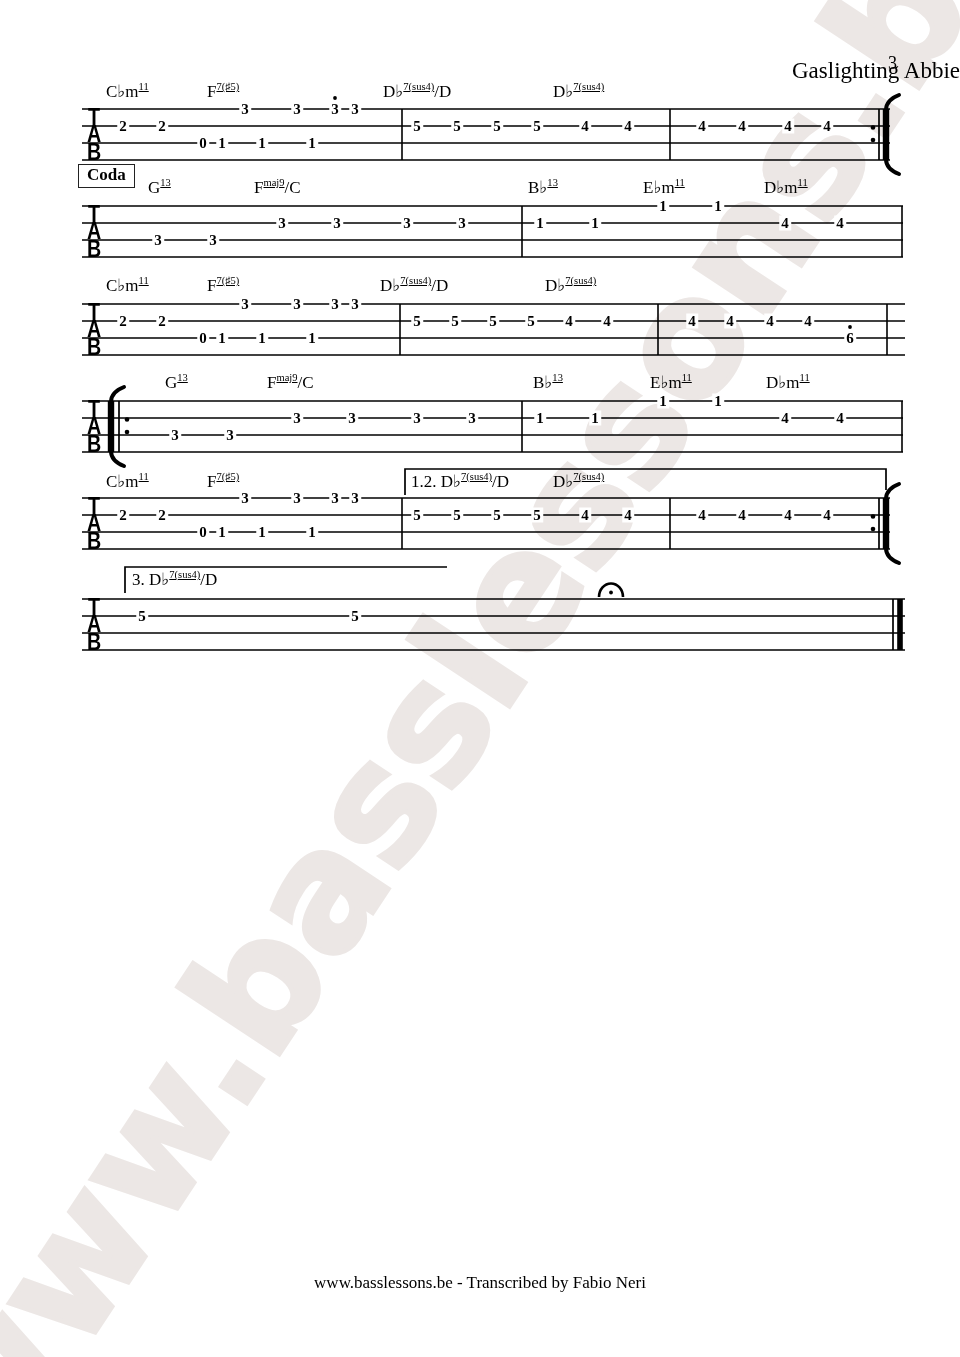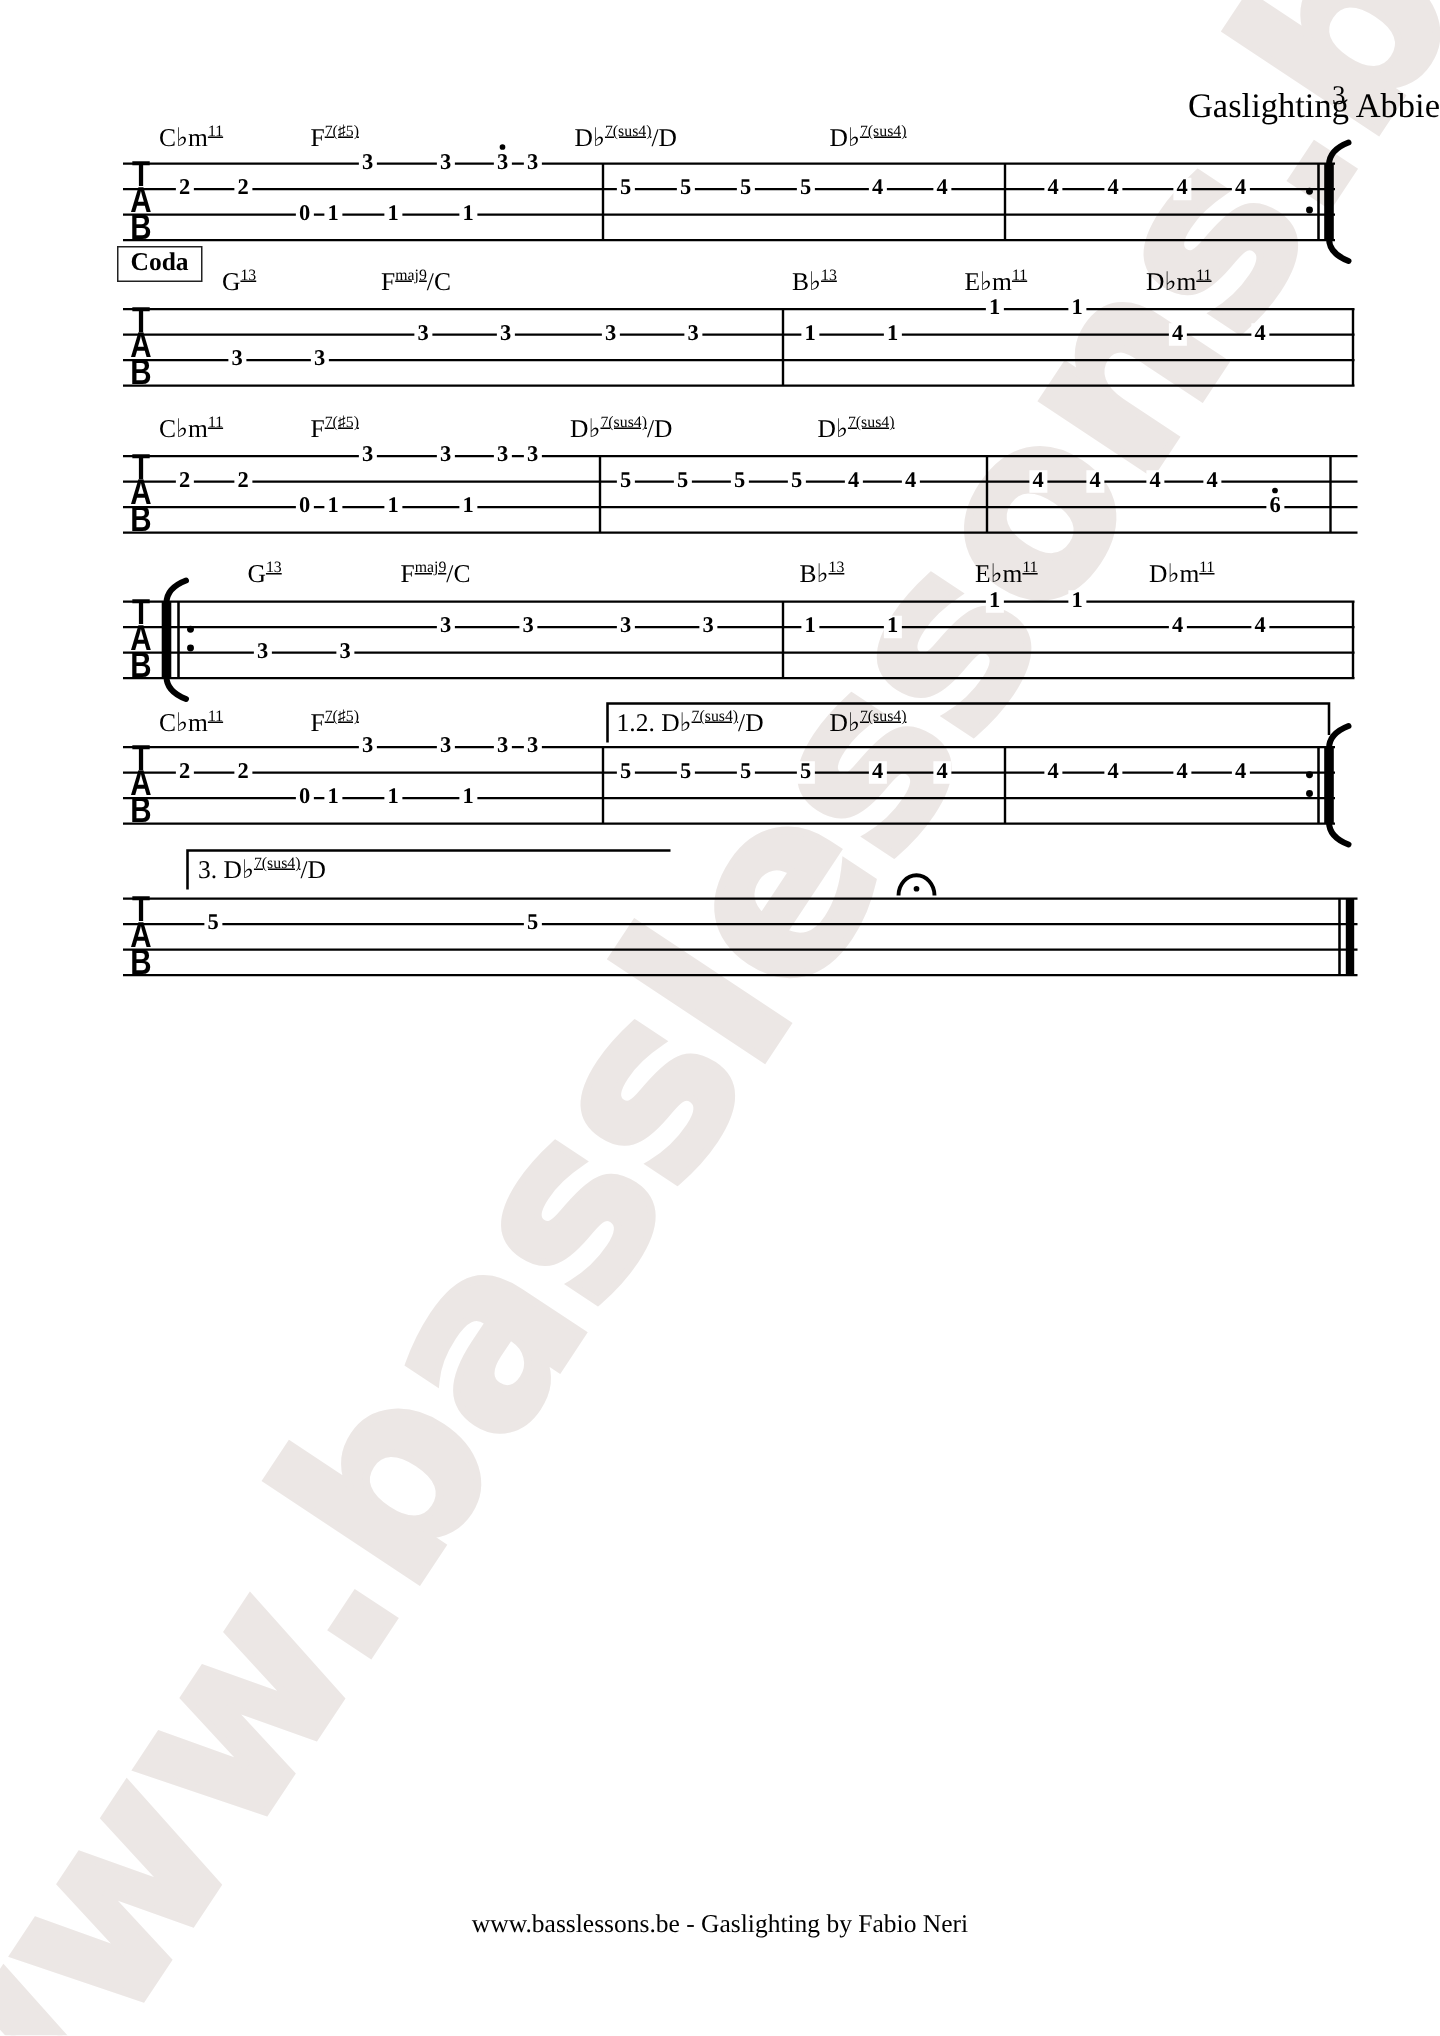--- a/index.html
+++ b/index.html
@@ -91,21 +91,21 @@
       <line x1="893" y1="599" x2="893" y2="650" stroke="#000000" stroke-width="1.7"></line>
       <rect x="897.2" y="599" width="5.6" height="51" fill="#000000"></rect>
       <polyline points="125,593 125,567 447,567" stroke="#000000" stroke-width="1.7" fill="none"></polyline>
       <path d="M 599 597 A 12 13.5 0 0 1 623 597" stroke="#000000" stroke-width="2.6" fill="none"></path>
       <circle cx="611" cy="592.5" r="1.9" fill="#000000"></circle>
     </svg>
   <div id="overlay">
     <div class="title">Gaslighting Abbie</div>
     <div class="pagenum">3</div>
     <div class="coda">Coda</div>
-    <div class="footer">www.basslessons.be - Gaslighting by Fabio Neri</div>
+    <div class="footer">www.basslessons.be - Transcribed by Fabio Neri</div>
   <div class="clef" style="left: 94px; top: 117px;">T</div>
       <div class="clef" style="left: 94px; top: 134.4px;">A</div>
       <div class="clef" style="left: 94px; top: 151.8px;">B</div>
       <div class="chord" style="left: 106px; top: 83px;">C♭m<sup>11</sup></div>
       <div class="chord" style="left: 207px; top: 83px;">F<sup>7(♯5)</sup></div>
       <div class="chord" style="left: 383px; top: 83px;">D♭<sup>7(sus4)</sup>/D</div>
       <div class="chord" style="left: 553px; top: 83px;">D♭<sup>7(sus4)</sup></div>
       <div class="fret" style="left: 123px; top: 126px;">2</div>
       <div class="fret" style="left: 162px; top: 126px;">2</div>
       <div class="fret" style="left: 203px; top: 143px;">0</div>

